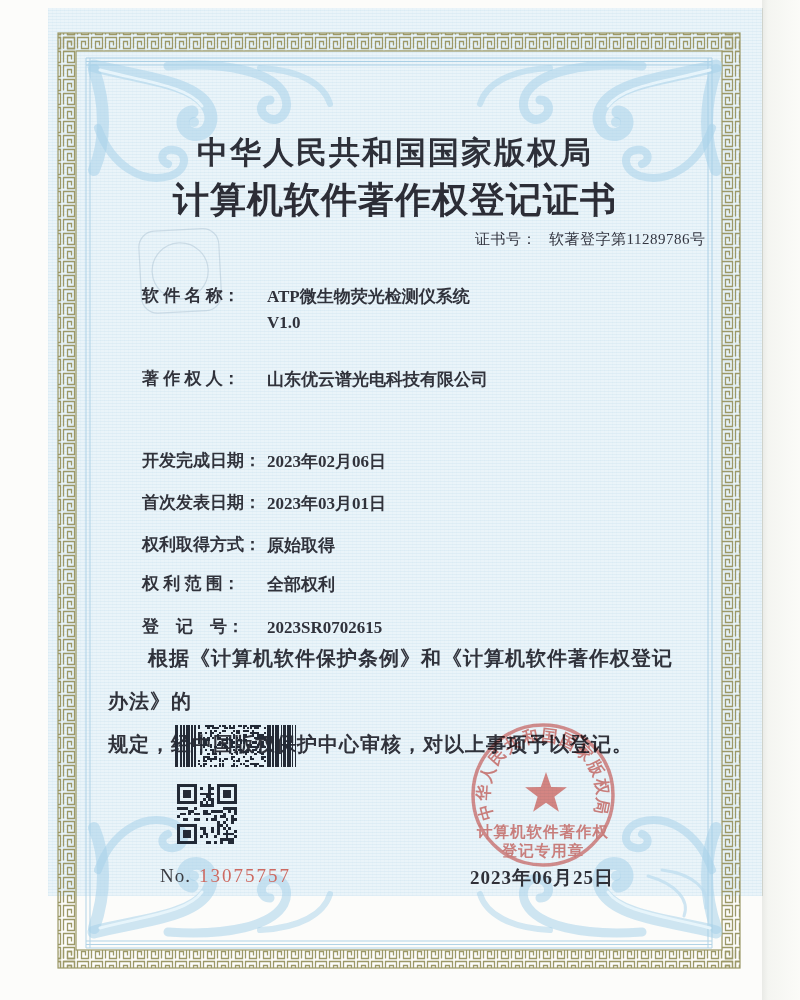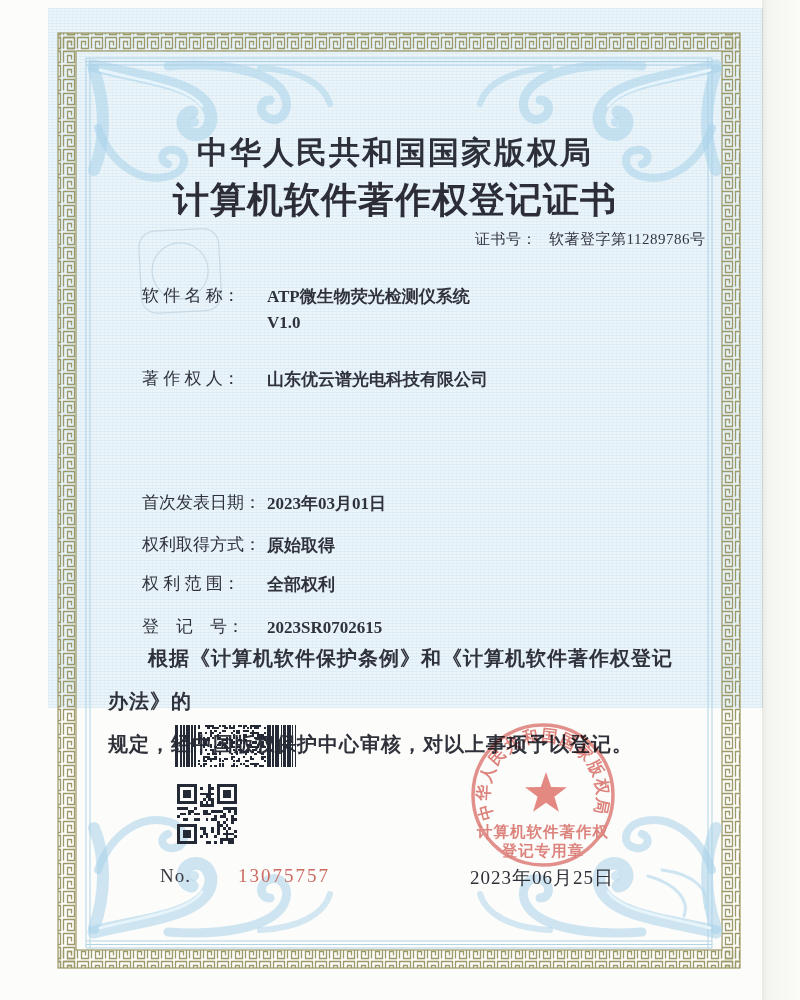--- a/index.html
+++ b/index.html
@@ -8,51 +8,51 @@
     position:relative;
     background:#fcfcfa;
     font-family:"Liberation Serif","DejaVu Serif",serif;
     overflow:hidden;
   }
   .scan-strip-right {
     position:absolute; left:762px; top:0; width:38px; height:1000px;
     background:linear-gradient(90deg,#e9eae6 0,#f4f5f1 6px,#fbfbf8 38px);
   }
   .page {
-    position:absolute; left:48px; top:8px; width:714px; height:700px;
+    position:absolute; left:48px; top:8px; width:714px; height:888px;
     background-color:#eaf4f9;
     background-image:
       repeating-linear-gradient(0deg, rgba(178,211,230,.20) 0 1px, rgba(255,255,255,0) 1px 3px),
       repeating-linear-gradient(90deg, rgba(198,224,240,.12) 0 1px, rgba(255,255,255,0) 1px 4px);
     box-shadow:1px 0 0 #cfd3cc;
   }
   svg.ornaments { position:absolute; left:0; top:0; width:714px; height:982px; }
   .abs { position:absolute; }
   .issuer {
     left:0; right:20px; top:124px; text-align:center;
     font-size:31px; font-weight:bold; letter-spacing:2px; color:#2e3039;
   }
   .cert-title {
     left:0; right:20px; top:168px; text-align:center;
     font-size:36px; font-weight:bold; letter-spacing:1px; color:#2c2d36;
   }
   .cert-no { left:427px; top:222px; font-size:15px; font-weight:normal; color:#333540; letter-spacing:.5px; }
   .cert-no .v { margin-left:12px; }
   .row { left:77px; font-size:17px; color:#30323b; white-space:pre; }
-  .row .lbl { display:inline-block; width:125px; font-weight:normal; white-space:pre; vertical-align:top; }
+  .row .lbl { display:inline-block; width:125px; font-weight:bold; white-space:pre; vertical-align:top; }
   .row .val { font-weight:bold; display:inline-block; vertical-align:top; line-height:26px; }
   .statement {
     left:60px; top:629px; width:572px; font-size:20px; font-weight:bold;
     color:#30323b; line-height:43px; letter-spacing:1px;
   }
   .statement .l1 { text-indent:2em; display:block; }
   .statement .l2 { display:block; }
   .serial { left:112px; top:857px; font-size:19px; letter-spacing:1px; color:#3b3c42; }
-  .serial .num { color:#cd6a62; margin-left:8px; letter-spacing:2px;padding-left:39px; }
-  .issue-date { left:422px; top:857px; font-size:19px; font-weight:normal; color:#2f3038; letter-spacing:1px; }
+  .serial .num { color:#cd6a62; margin-left:8px; letter-spacing:2px; }
+  .issue-date { left:422px; top:857px; font-size:19px; font-weight:bold; color:#2f3038; letter-spacing:1px; }
   svg.stamp { left:407px; top:699px; width:176px; height:176px; mix-blend-mode:multiply; opacity:.92; }
   .stamp text { font-family:"Liberation Serif","DejaVu Serif",serif; font-weight:bold; fill:#dd7b75; }
   svg.barcode { left:127px; top:717px; width:122px; height:42px; }
   svg.qr { left:129px; top:776px; width:60px; height:60px; }
 </style>
 </head>
 <body>
 
 <div class="scan-strip-right"></div>
 
@@ -114,20 +114,23 @@
   <div class="abs cert-title">计算机软件著作权登记证书</div>
   <div class="abs cert-no">
     <span>证书号：</span><span class="v">软著登字第11289786号</span>
   </div>
 
   <div class="abs row" style="top:256px">
     <span class="lbl">软 件 名 称：</span><span class="val"><span>ATP微生物荧光检测仪系统</span><br><span>V1.0</span></span>
   </div>
   <div class="abs row" style="top:339px">
     <span class="lbl">著 作 权 人：</span><span class="val">山东优云谱光电科技有限公司</span>
+  </div>
+  <div class="abs row" style="top:421px">
+    <span class="lbl">开发完成日期：</span><span class="val">2023年02月06日</span>
   </div>
   <div class="abs row" style="top:463px">
     <span class="lbl">首次发表日期：</span><span class="val">2023年03月01日</span>
   </div>
   <div class="abs row" style="top:505px">
     <span class="lbl">权利取得方式：</span><span class="val">原始取得</span>
   </div>
   <div class="abs row" style="top:544px">
     <span class="lbl">权 利 范 围：</span><span class="val">全部权利</span>
   </div>

